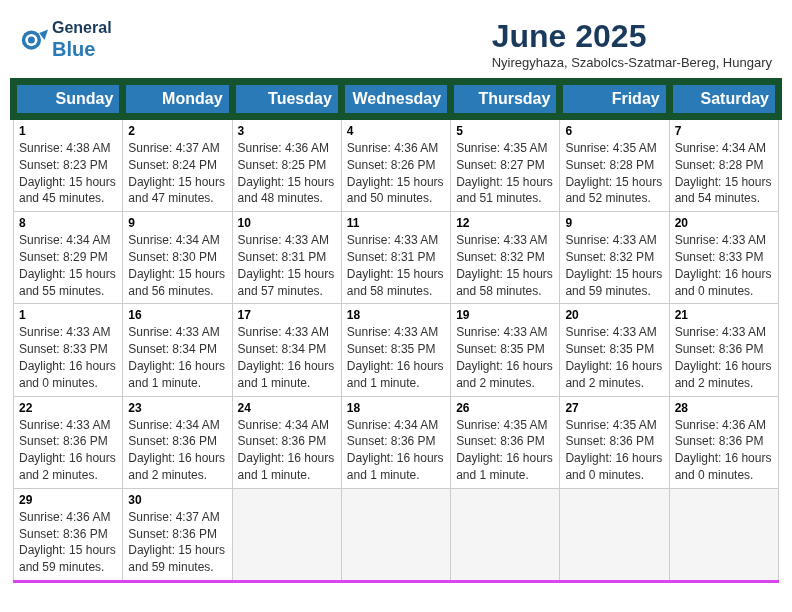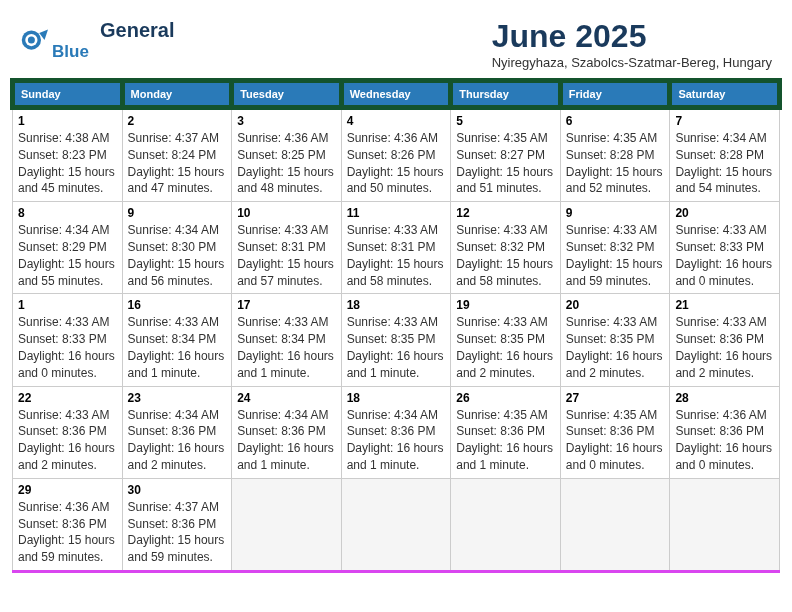--- a/index.html
+++ b/index.html
@@ -39,25 +39,25 @@
     }
     .calendar {
       width: 100%;
       border-collapse: collapse;
       margin-top: 4px;
       font-size: 10px;
     }
     .calendar th {
       background: #2a7ab8;
       color: #fff;
-      text-align: left;
+      text-align: right;
       padding: 5px 6px;
-      font-size: 11px;
+      font-size: 16px;
       font-weight: bold;
-      border: 5px solid #14532d;
+      border: 7px solid #14532d;
     }
     .calendar td {
       border: 1px solid #ccc;
       vertical-align: top;
       padding: 4px 5px;
       width: 14.28%;
       min-height: 70px;
     }
     .calendar td.empty {
       background: #f5f5f5;
@@ -83,22 +83,22 @@
 
 <div class="header-area">
   <div class="logo">
     <svg class="logo-icon" viewBox="0 0 32 32" width="36" height="36">
       <circle cx="13" cy="16" r="11" fill="#2a7ab8"></circle>
       <circle cx="13" cy="16" r="7" fill="white"></circle>
       <circle cx="13" cy="16" r="4" fill="#2a7ab8"></circle>
       <polygon points="22,8 32,4 28,16" fill="#2a7ab8"></polygon>
     </svg>
     <div>
-      <div style="font-size:20px;font-weight:bold;color:#1a3a5c;line-height:1.2;margin-left:48px;">General</div>
-      <div style="font-size:17px;font-weight:bold;color:#2a7ab8;line-height:1.2;">Blue</div>
+      <div style="font-size:16px;font-weight:bold;color:#1a3a5c;line-height:1.2;">General</div>
+      <div style="font-size:20px;font-weight:bold;color:#2a7ab8;line-height:1.2;">Blue</div>
     </div>
   </div>
   <div class="title-area">
     <div class="month-title">June 2025</div>
     <div class="subtitle">Nyiregyhaza, Szabolcs-Szatmar-Bereg, Hungary</div>
   </div>
 </div>
 
 <table class="calendar">
   <thead>

